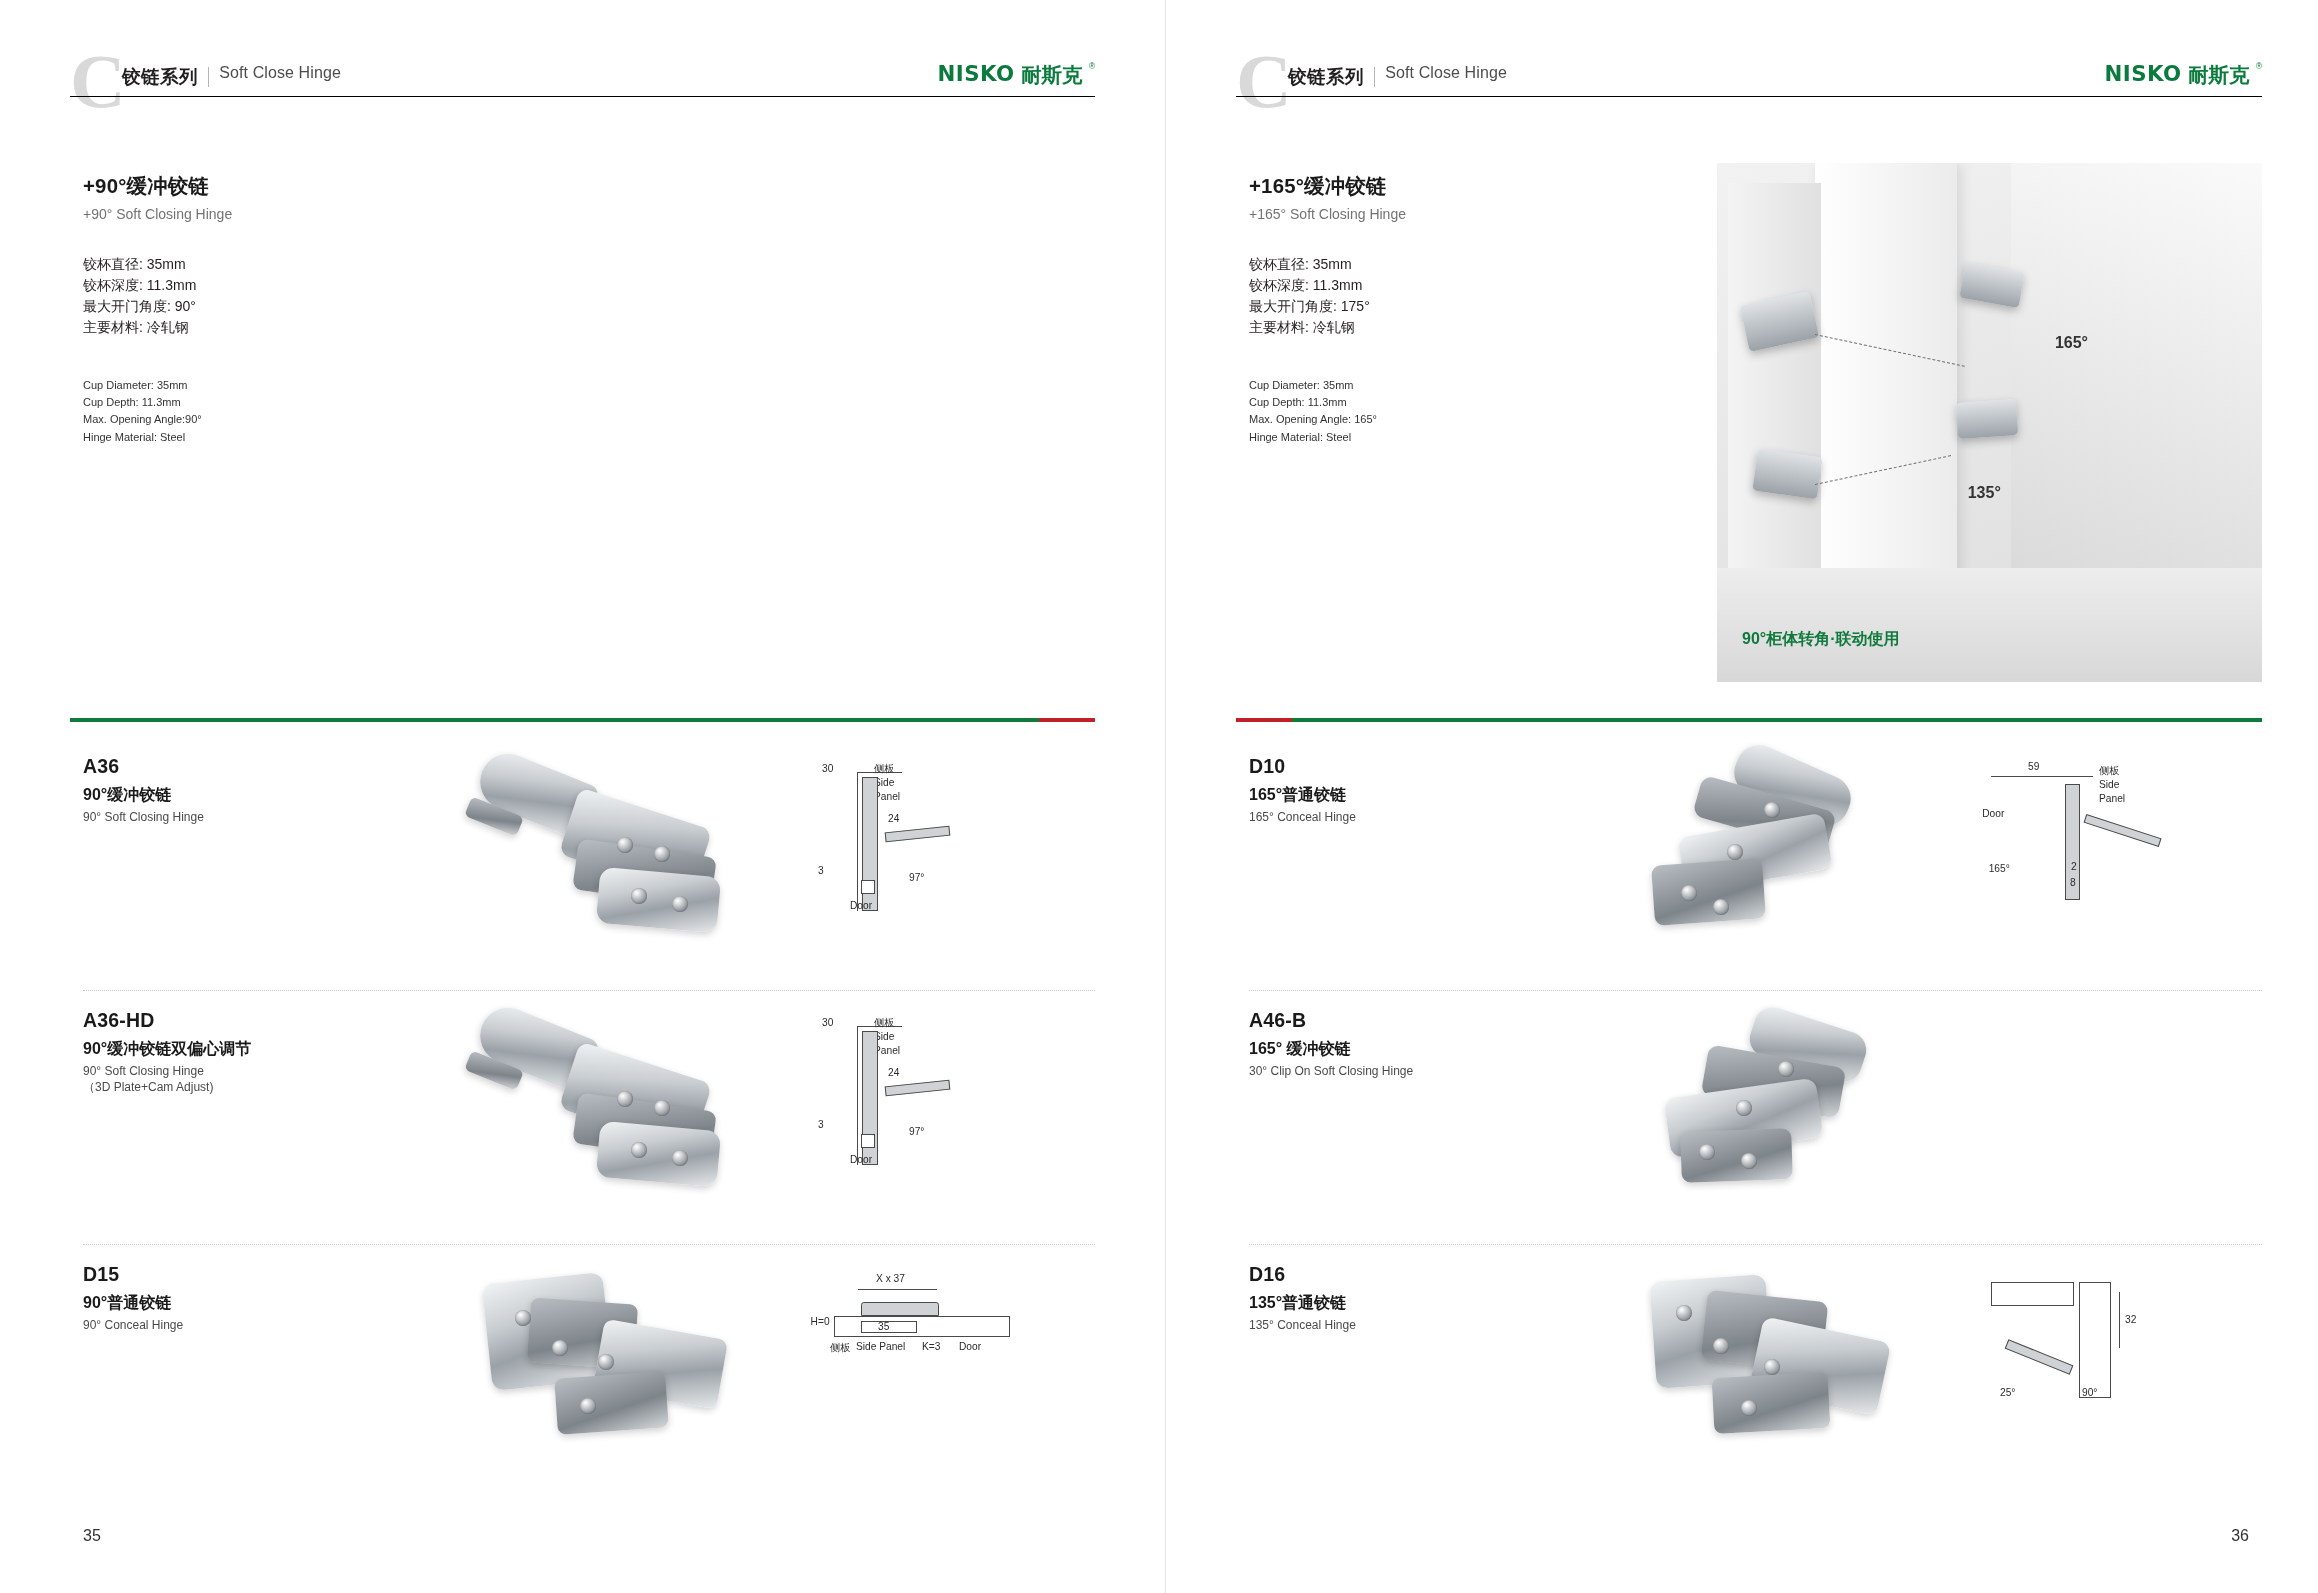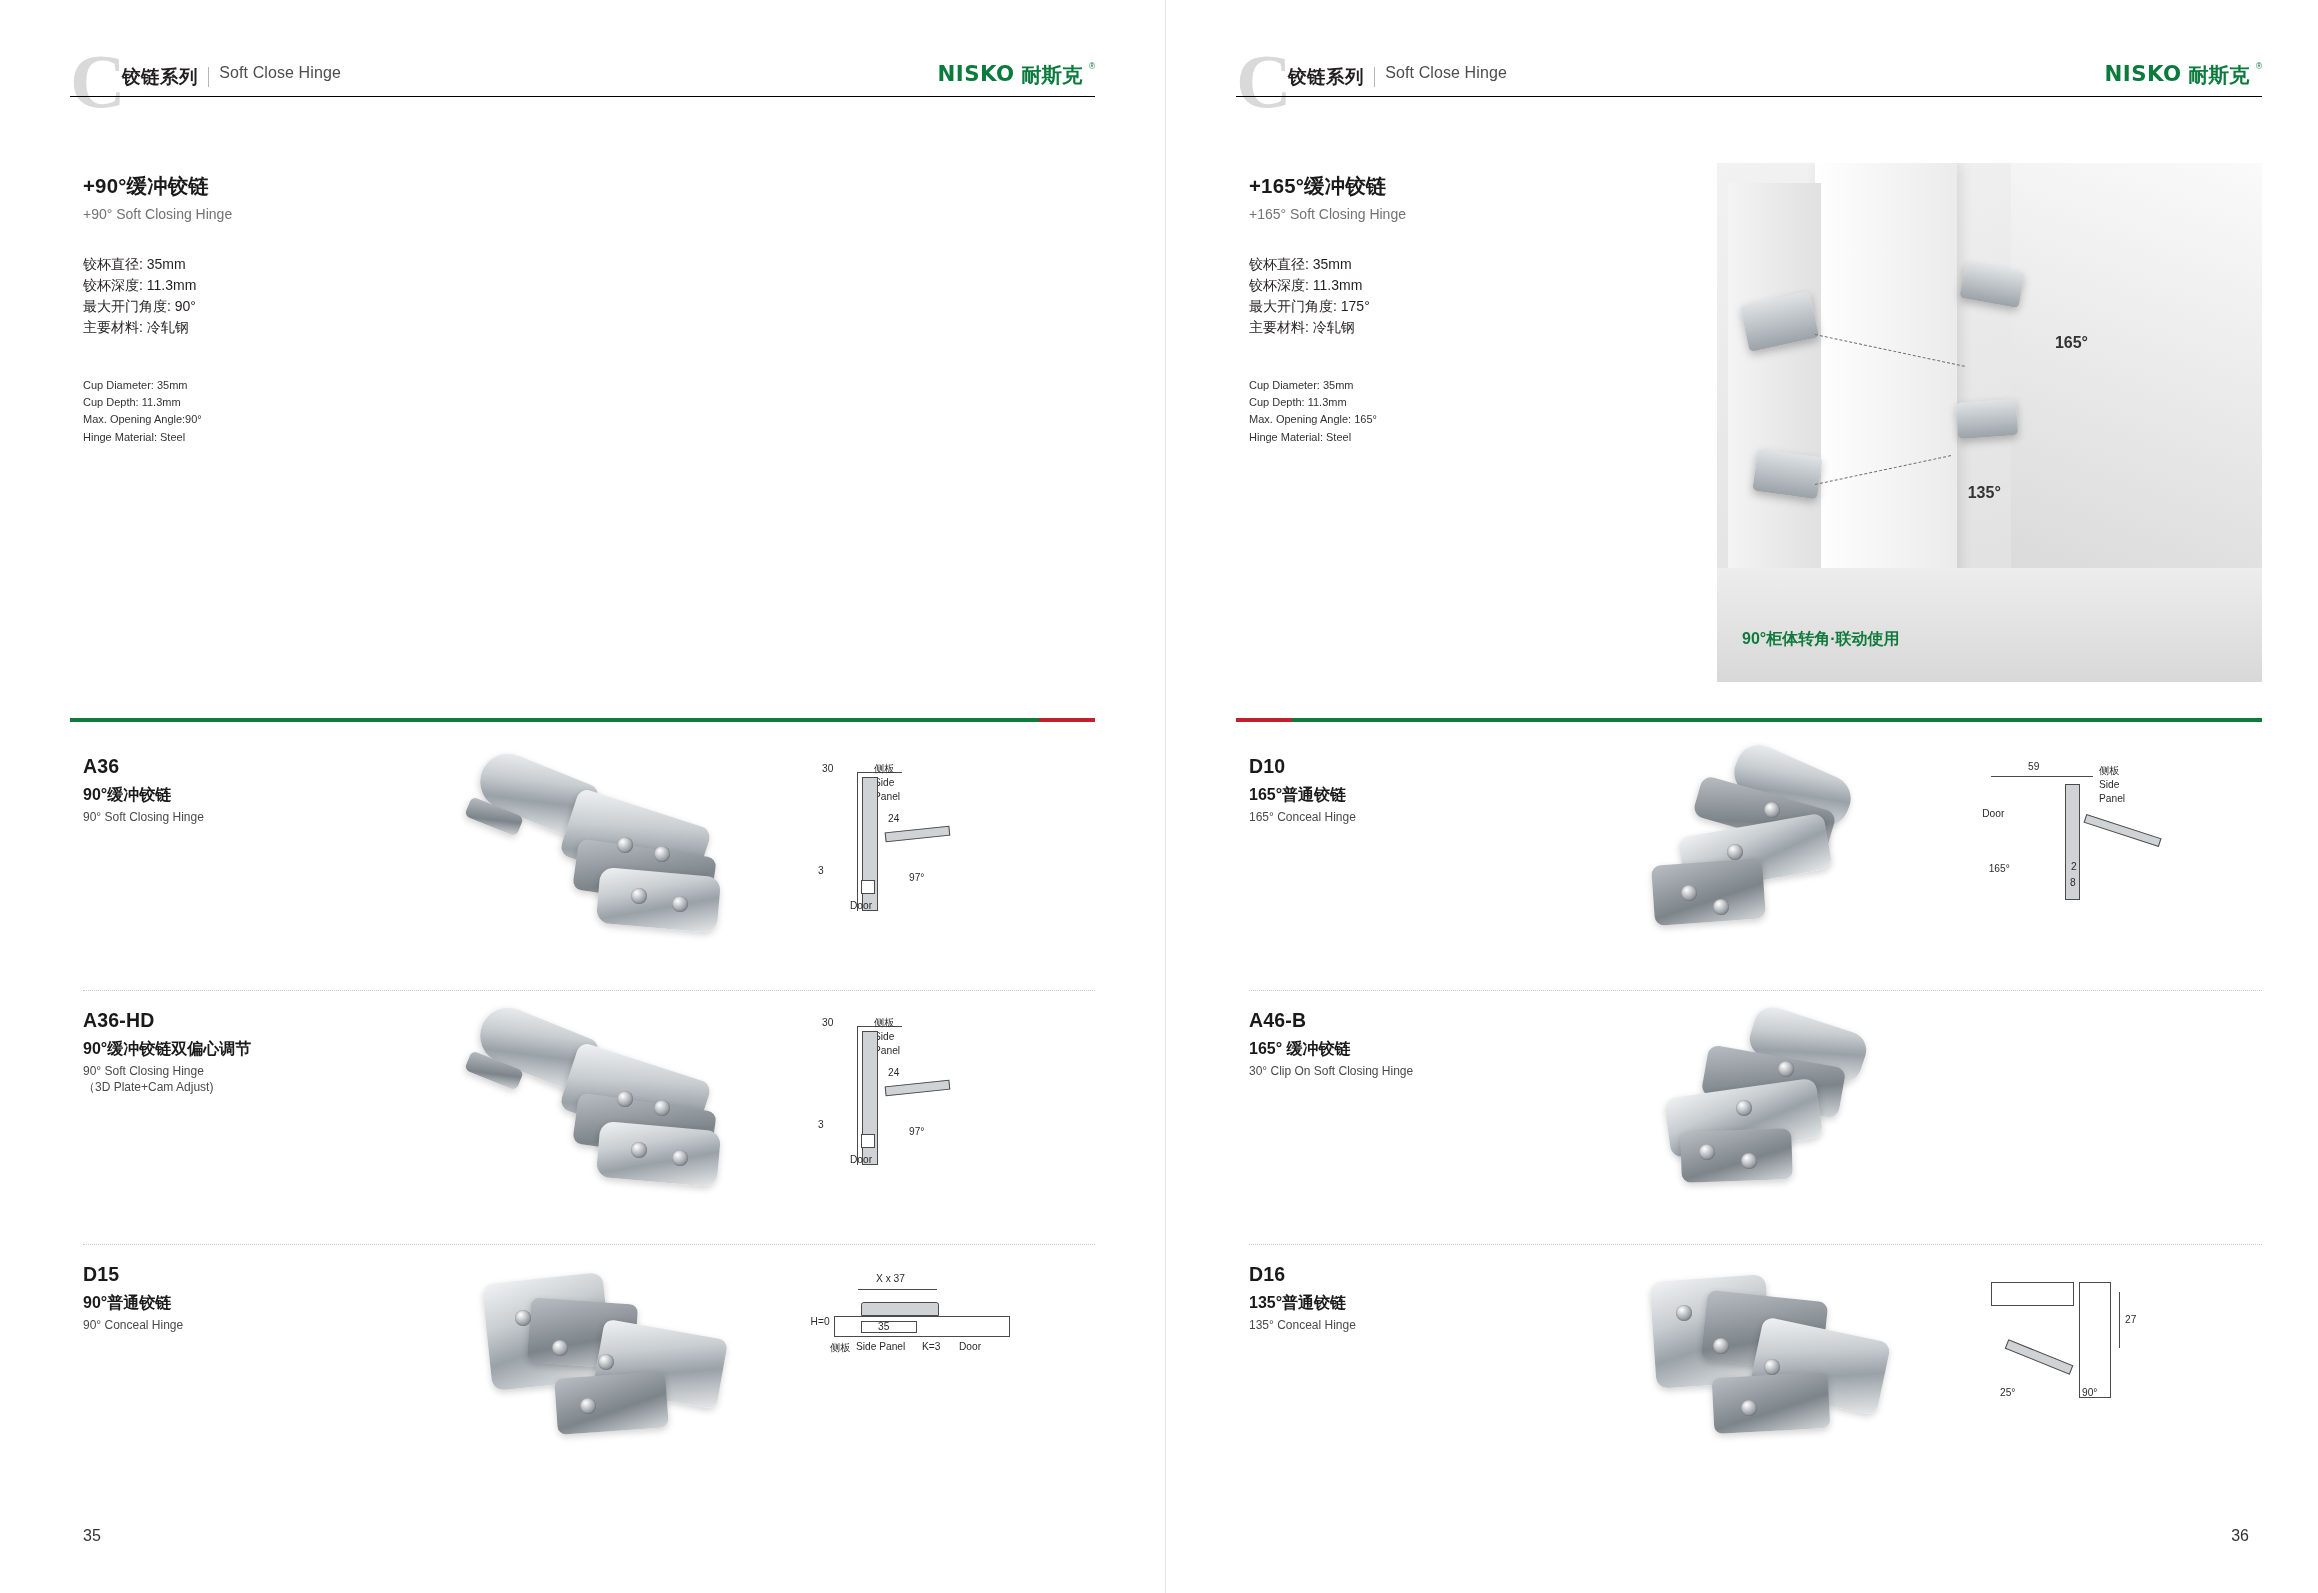--- a/index.html
+++ b/index.html
@@ -560,21 +560,21 @@
           <div class="screw" style="left:51px; top:46px;"></div>
           <div class="screw" style="left:88px; top:79px;"></div>
           <div class="screw" style="left:139px; top:100px;"></div>
           <div class="screw" style="left:116px; top:141px;"></div>
         </div>
 
         <div class="p-diagram">
           <div class="tbox" style="left:18.5px; top:18.5px; width:83px; height:24px;"></div>
           <div class="tbox" style="left:107px; top:18.5px; width:32px; height:116px;"></div>
           <div class="tl" style="left:147px; top:28px; width:0.9px; height:56px;"></div>
-          <div class="tdim" style="left:153px; top:50px;">27</div>
+          <div class="tdim" style="left:153px; top:50px;">32</div>
           <div class="tfill" style="left:32px; top:88px; width:70px; height:10.2px; transform:rotate(22deg);"></div>
           <div class="tdim" style="left:28px; top:123px;">25°</div>
           <div class="tdim" style="left:110px; top:123px;">90°</div>
         </div>
       </div>
 
     </div>
 
     <div class="folio r">36</div>
   </div>

